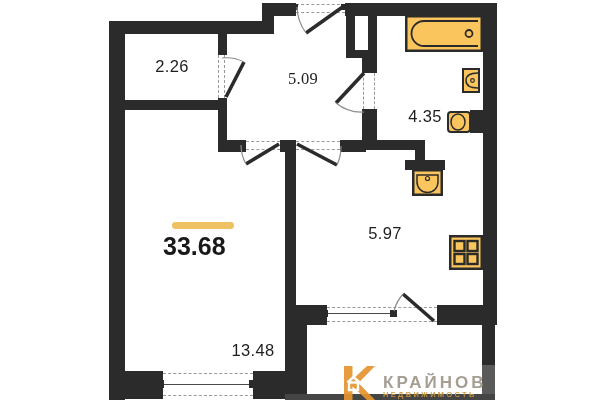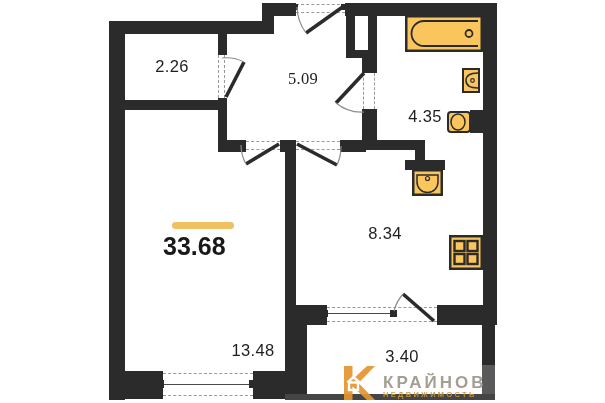--- a/index.html
+++ b/index.html
@@ -147,23 +147,22 @@
     <rect x="1.25" y="1.25" width="31.5" height="32.5" fill="#fbc55d" stroke="#2b2b2b" stroke-width="2.5"></rect>
     <rect x="5.5" y="6" width="10" height="10" fill="#fbc55d" stroke="#2b2b2b" stroke-width="2.4"></rect>
     <rect x="18.5" y="6" width="10" height="10" fill="#fbc55d" stroke="#2b2b2b" stroke-width="2.4"></rect>
     <rect x="5.5" y="19" width="10" height="10" fill="#fbc55d" stroke="#2b2b2b" stroke-width="2.4"></rect>
     <rect x="18.5" y="19" width="10" height="10" fill="#fbc55d" stroke="#2b2b2b" stroke-width="2.4"></rect>
   </svg>
 
   <div class="room-label" style="left:141px;top:57px;width:62px;">2.26</div>
   <div class="room-label" style="left:272px;top:69px;width:62px;font-family:Liberation Serif, serif;">5.09</div>
   <div class="room-label" style="left:394px;top:95px;width:62px;margin-top:12px;">4.35</div>
-  <div class="room-label" style="left:354px;top:224px;width:62px;">8.34</div>
+  <div class="room-label" style="left:354px;top:224px;width:62px;">5.97</div>
   <div class="room-label" style="left:220px;top:341px;width:66px;">13.48</div>
-  <div class="room-label" style="left:371px;top:347px;width:62px;">3.40</div>
 
   <div class="total" style="left:163px;top:222px;width:80px;height:40px;">
     <div class="bar"></div>
     <div class="num">33.68</div>
   </div>
 
   <div class="logo">
     <svg width="31" height="34" viewBox="0 0 31 34">
       <path d="M0 0 H8.5 V13.5 L23 0 H31 L14.5 17 L31 34 H23 L8.5 20.5 V34 H0 Z" fill="#e6952f"></path>
       <path d="M3.5 16.5 L9.5 11 L15.5 16.5" stroke="#ffffff" stroke-width="2.4" fill="none"></path>

